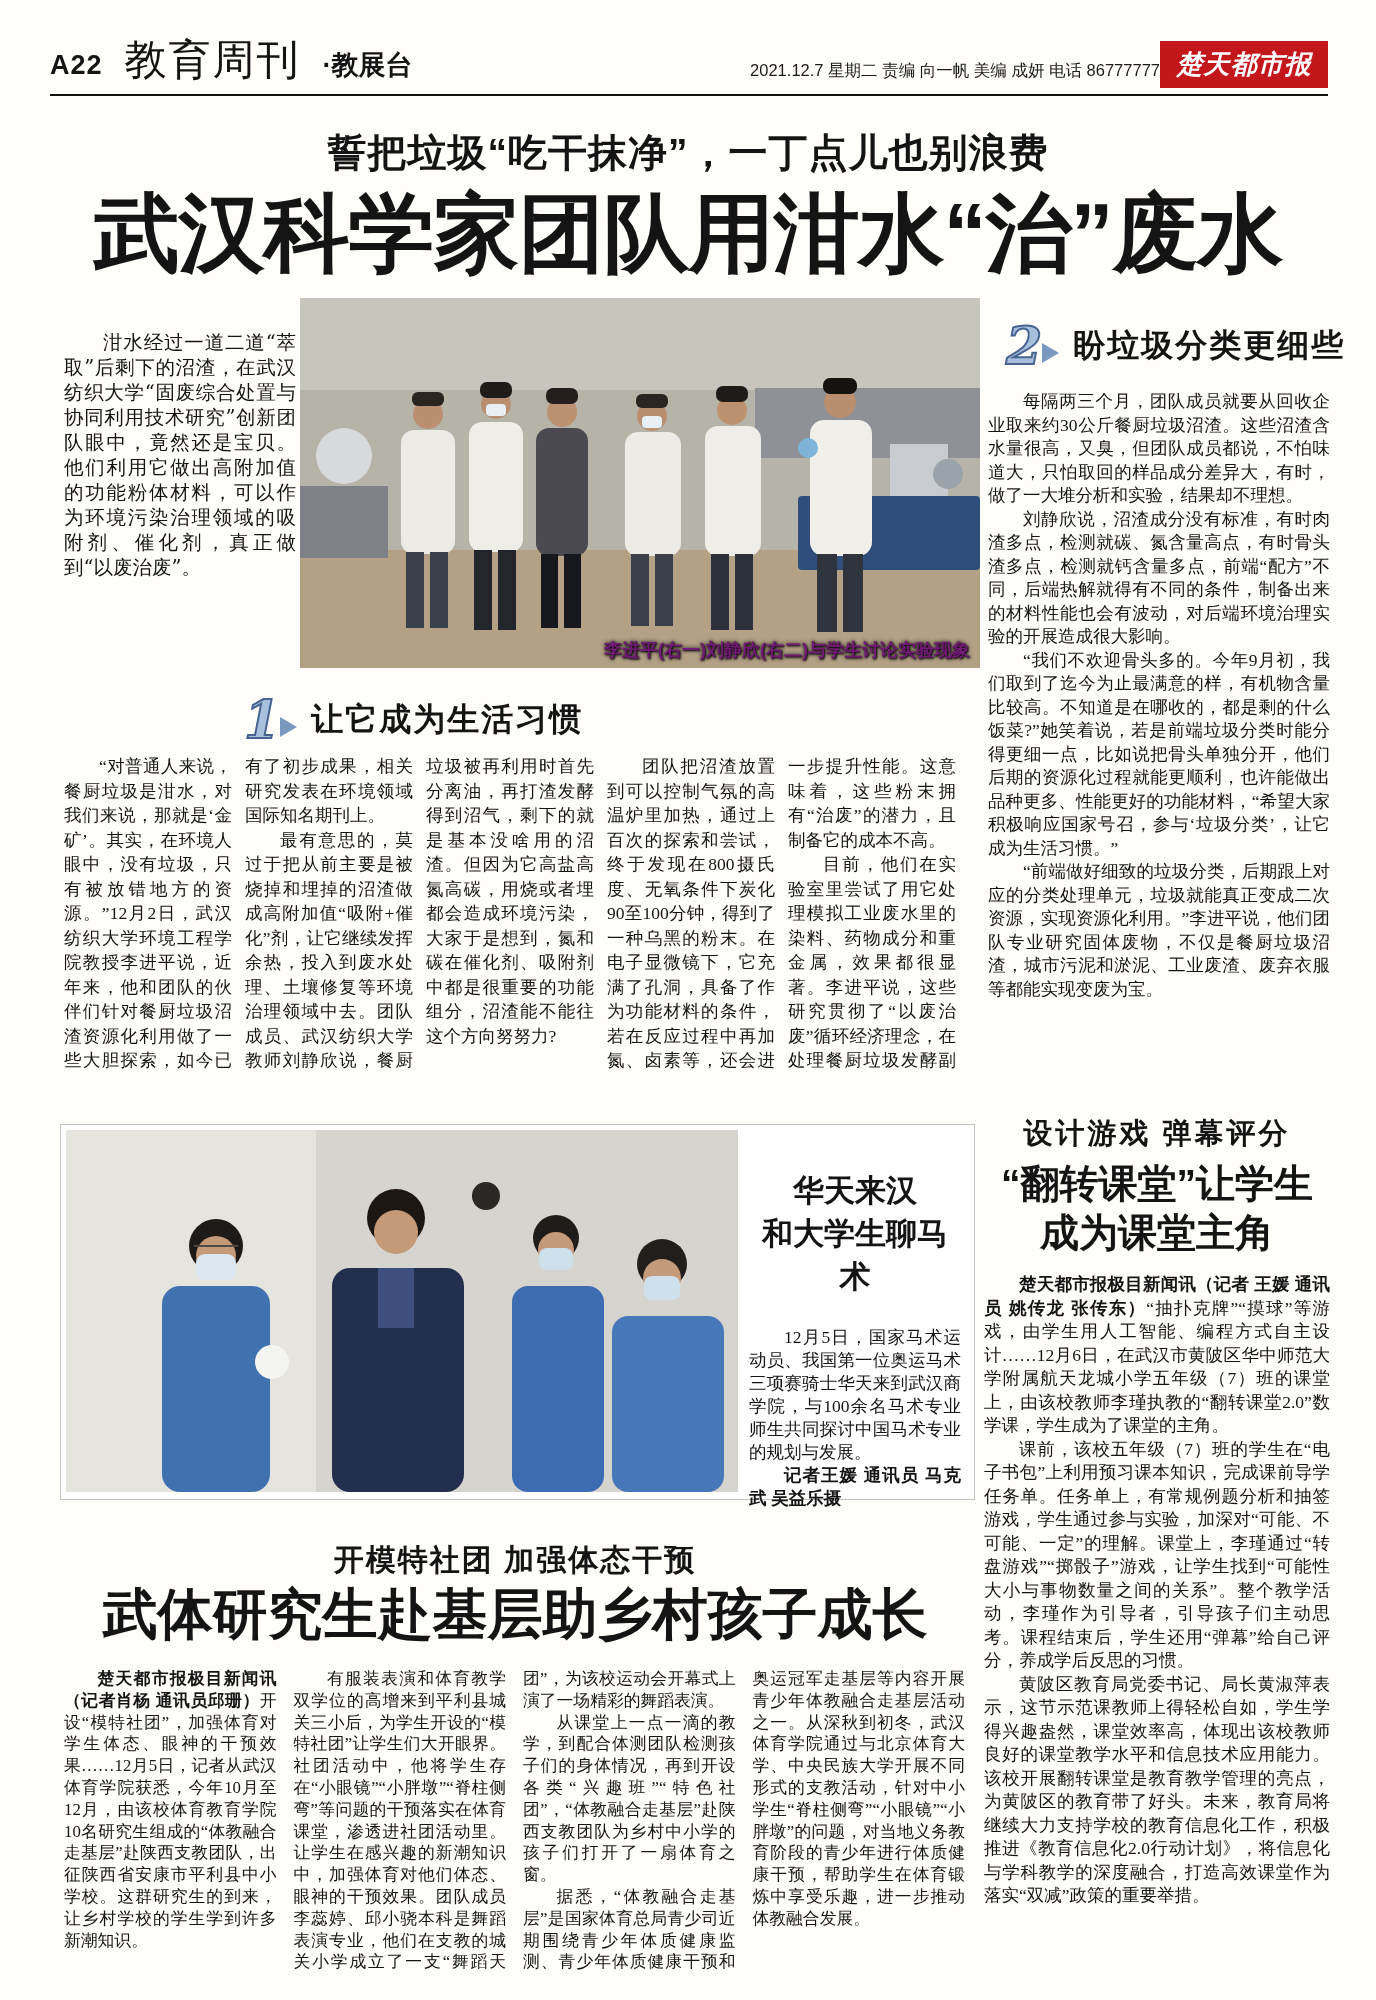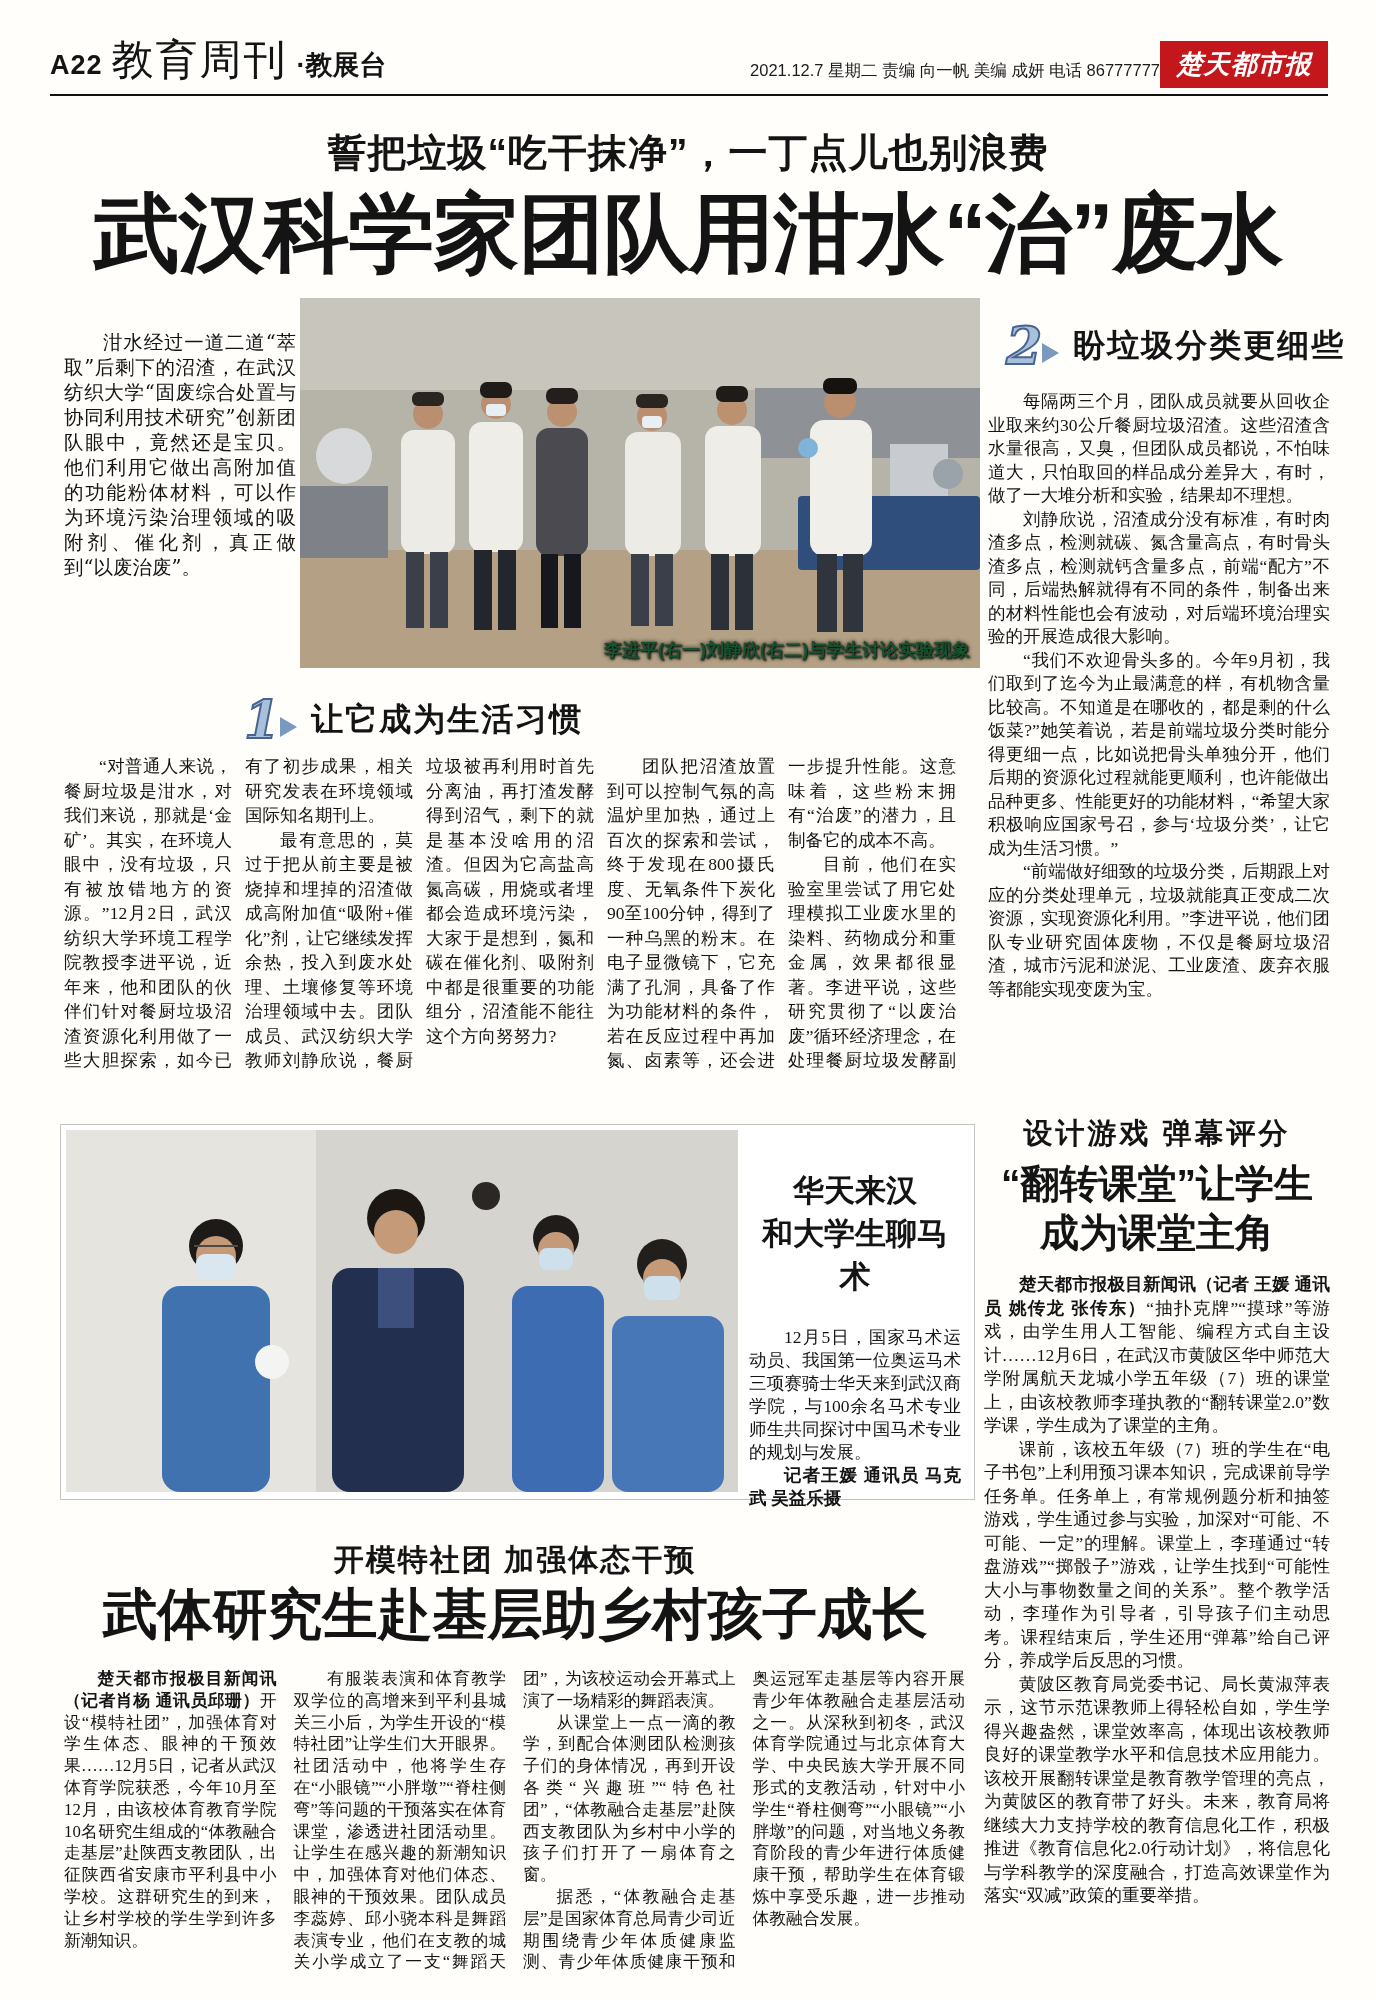--- a/index.html
+++ b/index.html
@@ -1,21 +1,21 @@
 <!DOCTYPE html>
 <html><head>
 <meta charset="utf-8">
 <style>
   html,body{margin:0;padding:0;background:#e8e8e6;}
   .page{position:relative;width:1376px;height:2000px;background:#fffefb;margin:0 auto;
         overflow:hidden;font-family:"Liberation Sans",sans-serif;color:#141414;}
 
   
   .header{position:absolute;left:50px;top:34px;width:1278px;height:60px;border-bottom:2px solid #111;}
-  .header-left{position:absolute;left:0;bottom:6px;display:flex;align-items:baseline;gap:9px;}
+  .header-left{position:absolute;left:0;bottom:6px;display:flex;align-items:baseline;gap:22px;}
   .page-no{font-size:27px;font-weight:600;letter-spacing:1px;}
   .section-name{font-size:42px;font-weight:400;letter-spacing:2px;}
   .sub-section{font-size:27px;font-weight:700;}
   .dateline{position:absolute;right:168px;bottom:12px;font-size:16.5px;color:#1c1c1c;}
   .masthead{position:absolute;right:0;bottom:6px;width:168px;height:47px;background:#c4171c;
             color:#fff;display:flex;align-items:center;justify-content:center;
             font-family:"DejaVu Serif",serif;font-style:italic;font-weight:bold;
             font-size:26px;letter-spacing:1px;}
 
   
@@ -28,21 +28,21 @@
 
   .intro{position:absolute;left:64px;top:330px;width:232px;
          font-family:"DejaVu Serif",serif;font-size:19.5px;line-height:25px;text-align:justify;}
   .intro p{margin:0;text-indent:2em;}
 
   .badge{position:absolute;left:70px;top:598px;display:flex;align-items:center;gap:10px;}
   .badge-text{font-size:31px;font-weight:900;color:#5d2b1b;letter-spacing:2px;}
 
   .lab-photo{position:absolute;left:300px;top:298px;width:680px;height:370px;
              background:#a7a49a;overflow:hidden;}
-  .photo-caption{position:absolute;right:10px;bottom:6px;color:#14532d;font-size:18px;font-weight:700;
+  .photo-caption{position:absolute;right:10px;bottom:6px;color:#701a75;font-size:18px;font-weight:700;
                  text-shadow:0 0 4px rgba(0,0,0,.95),1px 1px 2px rgba(0,0,0,.95);text-align:right;}
 
   .sec-head{position:absolute;display:flex;align-items:center;gap:4px;}
   .sec-num{font-family:"DejaVu Serif",serif;font-style:italic;font-weight:700;
            font-size:52px;line-height:1;color:#a9c0dc;-webkit-text-stroke:2px #46648f;}
   .sec-arrow{width:0;height:0;border-left:17px solid #7a99c0;border-top:10px solid transparent;
              border-bottom:10px solid transparent;margin:14px 10px 0 -4px;}
   .sec-title{font-size:32px;font-weight:900;letter-spacing:2px;}
   #sec1-head{left:244px;top:694px;}
   #sec2-head{left:1006px;top:320px;}

